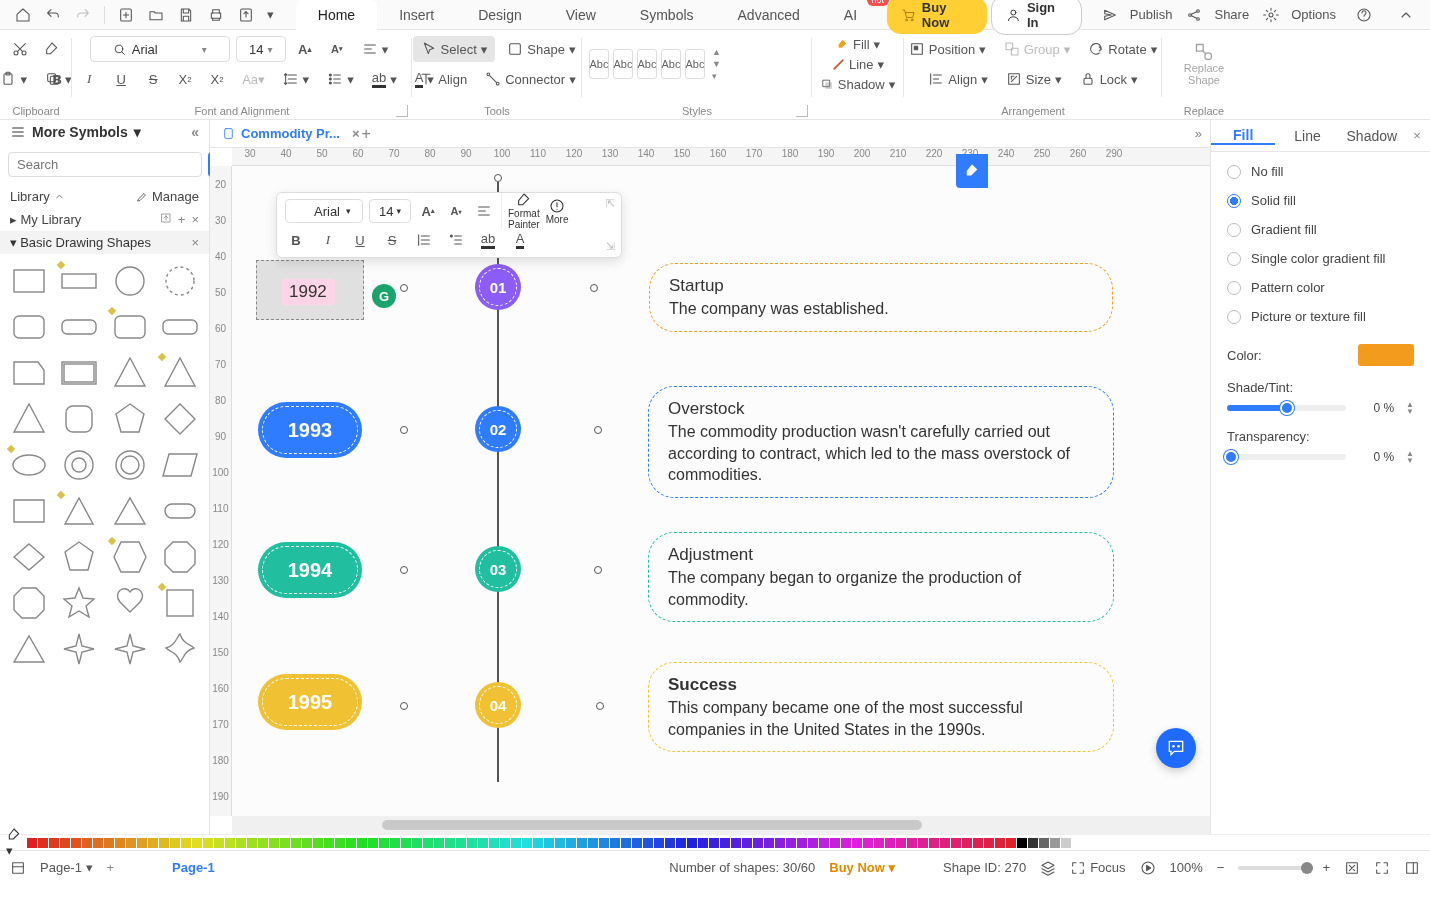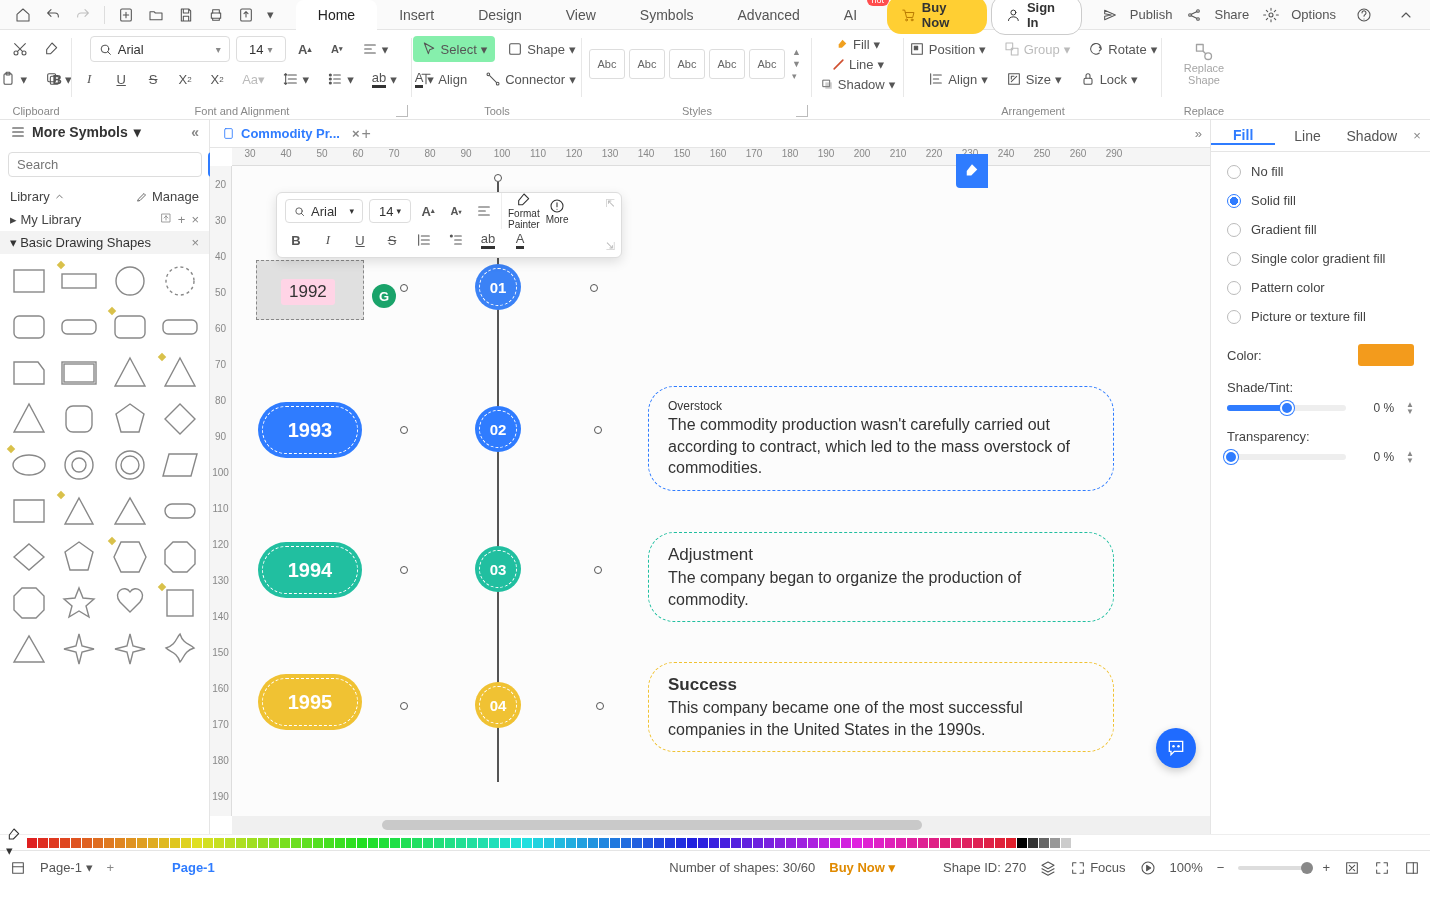--- a/index.html
+++ b/index.html
@@ -21,23 +21,23 @@
 
   
   .ribbon{height:90px;display:flex;border-bottom:1px solid #e5e5e5;background:#fff}
   .rgroup{display:flex;flex-direction:column;align-items:center;padding:4px 10px 0;position:relative}
   .rgroup::after{content:"";position:absolute;right:0;top:8px;bottom:22px;width:1px;background:#e8e8e8}
   .rgroup:last-child::after{display:none}
   .rrow{display:flex;align-items:center;gap:6px;height:30px}
   .rlbl{font-size:11px;color:#888;margin-top:auto;padding-bottom:2px}
   .rbtn{width:26px;height:26px;display:flex;align-items:center;justify-content:center;border-radius:3px;color:#555}
   .rbtn.wide{width:auto;padding:0 6px;gap:4px}
-  .fontsel{width:140px;height:26px;border:1px solid #ddd;border-radius:4px;display:flex;align-items:center;padding:0 8px;gap:6px;font-size:13px;color:#333}
+  .fontsel{width:140px;height:26px;border:1px solid #ddd;border-radius:4px;display:flex;align-items:center;padding:0 22px;gap:6px;font-size:13px;color:#333}
   .sizesel{width:50px;height:26px;border:1px solid #ddd;border-radius:4px;display:flex;align-items:center;justify-content:center;font-size:13px}
-  .stylecard{width:36px;height:30px;border:1px solid #ddd;border-radius:3px;display:flex;align-items:center;justify-content:center;font-size:11px;color:#666;margin:0 1px}
+  .stylecard{width:20px;height:30px;border:1px solid #ddd;border-radius:3px;display:flex;align-items:center;justify-content:center;font-size:11px;color:#666;margin:0 1px}
   .stylewrap{display:flex;align-items:center;gap:2px;position:relative;width:218px}
   .launcher{position:absolute;right:4px;bottom:2px;width:12px;height:12px;border:1px solid #bbb;border-top:none;border-left:none}
 
   
   .main{display:flex;height:714px}
   .leftpanel{width:210px;border-right:1px solid #e5e5e5;display:flex;flex-direction:column;background:#fff}
   .leftpanel .hdr{height:24px;display:flex;align-items:center;padding:0 10px;font-weight:600;font-size:14px;gap:8px;justify-content:space-between}
   .search{display:flex;padding:8px;gap:6px}
   .search input{flex:1;border:1px solid #ddd;border-radius:4px;padding:4px 8px;font-size:13px}
   .search button{background:#2f7cff;color:#fff;border:none;border-radius:4px;padding:4px 12px;font-size:13px}
@@ -296,21 +296,21 @@
           </svg>▾</div>
       <div class="rbtn wide"><span style="border-bottom:3px solid #333">ab</span>▾</div>
       <div class="rbtn wide"><span style="border-bottom:3px solid #333">A</span>▾</div>
     </div>
     <div class="rlbl">Font and Alignment</div>
     <div class="launcher"></div>
   </div>
 
   <div class="rgroup" style="width:170px">
     <div class="rrow">
-      <div class="rbtn wide" style="background:#86efac;border-radius:4px;padding:0 8px"><svg class="ico" viewBox="0 0 24 24">
+      <div class="rbtn wide" style="background:#e5e5e5;border-radius:4px;padding:0 8px"><svg class="ico" viewBox="0 0 24 24">
             <path d="M5 3l14 8-6 2-2 6z"></path>
           </svg><span>Select</span>▾</div>
       <div class="rbtn wide"><svg class="ico" viewBox="0 0 24 24">
             <rect x="4" y="4" width="16" height="16" rx="2"></rect>
           </svg><span>Shape</span>▾</div>
     </div>
     <div class="rrow">
       <div class="rbtn wide">
           <svg class="ico" viewBox="0 0 24 24">
             <path d="M6 5h12M12 5v14"></path>
@@ -708,36 +708,40 @@
       <div class="pinkpill" style="top:113px;left:49px">1992</div>
       <div class="gball" style="top:118px;left:140px">G</div>
 
       <div class="year dash" style="top:236px;left:26px;background:#2f7cff">1993</div>
       <div class="year dash" style="top:376px;left:26px;background:#21bfa0">1994</div>
       <div class="year dash" style="top:508px;left:26px;background:#f0c233">1995</div>
 
       <div class="conn-o" style="top:8px;left:262px"></div>
       <div class="vline" style="top:16px;left:265px;height:600px"></div>
 
-      <div class="num" style="top:98px;left:243px;background:#3b82f6">01</div>
+      <div class="num" style="top:98px;left:243px;background:#8b5cf6">01</div>
       <div class="num" style="top:240px;left:243px;background:#2f7cff">02</div>
       <div class="num" style="top:380px;left:243px;background:#21bfa0">03</div>
       <div class="num" style="top:516px;left:243px;background:#f0c233">04</div>
 
       <div class="conn-o" style="top:118px;left:168px"></div>
       <div class="conn-o" style="top:118px;left:358px"></div>
       <div class="conn-o" style="top:260px;left:168px"></div>
       <div class="conn-o" style="top:260px;left:362px"></div>
       <div class="conn-o" style="top:400px;left:168px"></div>
       <div class="conn-o" style="top:400px;left:362px"></div>
       <div class="conn-o" style="top:536px;left:168px"></div>
       <div class="conn-o" style="top:536px;left:364px"></div>
 
+      <div class="balloon" style="top: 94px; left: 414px; border: 1px solid transparent; --c: #f39b1c;">
+          <div style="font-size:17px">Startup</div>
+          <div>The company was established.</div>
+        </div>
       <div class="balloon" style="top: 218px; left: 414px; --c: #2f7cff;">
-          <div style="font-size:12px">Overstock</div>
+          <div style="font-size:17px">Overstock</div>
           <div>The commodity production wasn't carefully carried out according to contract, which led to the mass overstock of commodities.</div>
         </div>
       <div class="balloon" style="top: 364px; left: 414px; --c: #21bfa0;">
           <div style="font-size:17px">Adjustment</div>
           <div>The company began to organize the production of commodity.</div>
         </div>
       <div class="balloon" style="top: 494px; left: 414px; --c: #f0c233;">
           <div style="font-size:17px;font-weight:700">Success</div>
           <div>This company became one of the most successful companies in the United States in the 1990s.</div>
         </div>

